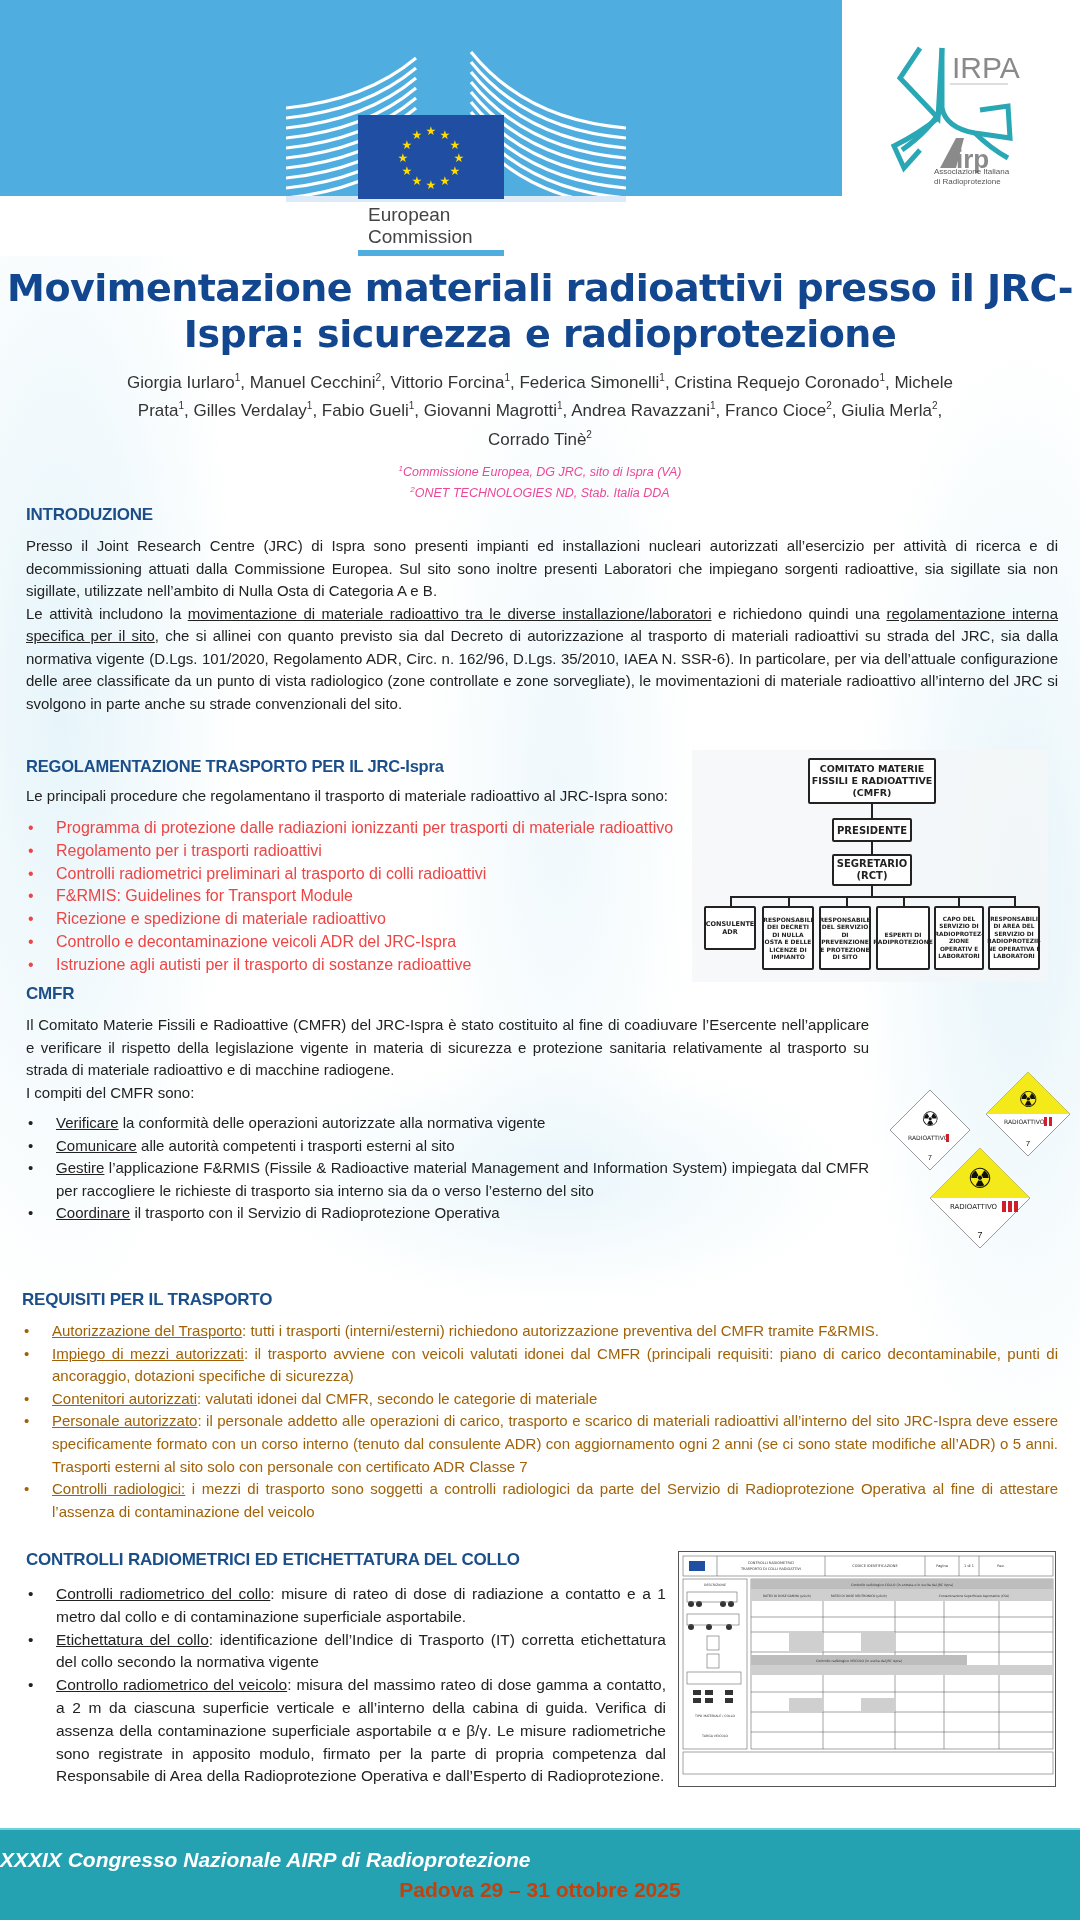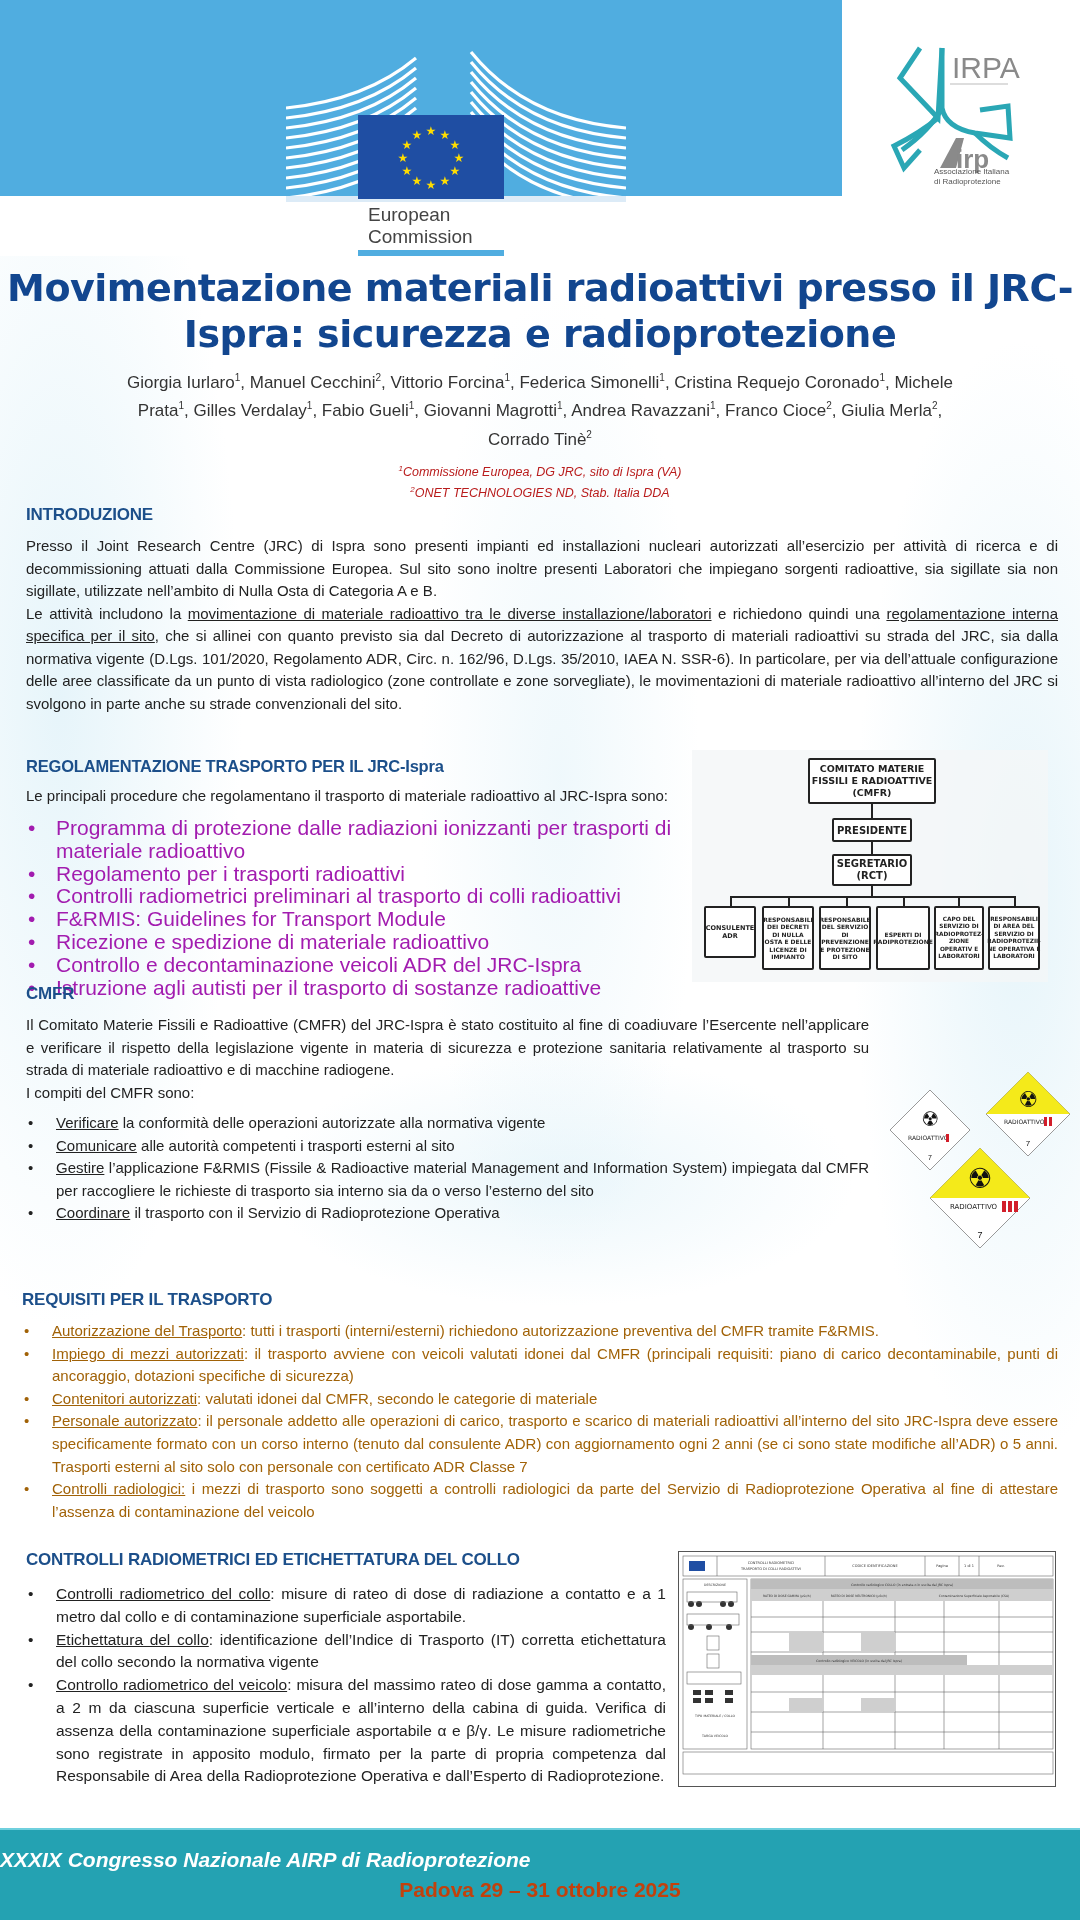--- a/index.html
+++ b/index.html
@@ -36,39 +36,39 @@
     font-family: "DejaVu Sans", sans-serif; font-weight: bold;
     font-size: 38px; line-height: 46px; color: #12468f; letter-spacing: -0.5px;
   }
   .authors {
     left: 110px; top: 366px; width: 860px; text-align: center;
     font-size: 17px; line-height: 24px; color: #333;
   }
   .authors sup { font-size: 10px; }
   .affils {
     left: 0; top: 460px; width: 1080px; text-align: center;
-    font-size: 12.5px; line-height: 17px; font-style: italic; color: #b91c1c;
+    font-size: 12.5px; line-height: 17px; font-style: italic; color: #ec4899;
   }
   .affils sup { font-size: 8px; }
 
   .section-head {
     font-weight: bold; color: #1c4f8a; font-size: 17px; letter-spacing: -0.2px;
   }
   .body-text { font-size: 15px; line-height: 22.5px; color: #222; text-align: justify; }
   .u { text-decoration: underline; }
 
   .intro-head { left: 26px; top: 505px; }
   .intro-body { left: 26px; top: 535px; width: 1032px; }
 
   .reg-head { left: 26px; top: 757px; font-size: 16.5px; }
   .reg-lead { left: 26px; top: 787px; font-size: 15px; color: #222; }
   ul.bullets { list-style: none; }
   ul.bullets li { position: relative; padding-left: 30px; }
   ul.bullets li::before { content: "•"; position: absolute; left: 2px; top: 0; }
-  .reg-list { left: 26px; top: 817px; width: 680px; font-size: 21px; line-height: 22.8px; color: #a21caf; }
+  .reg-list { left: 26px; top: 817px; width: 680px; font-size: 16px; line-height: 22.8px; color: #ef4444; }
 
   .org-chart { left: 692px; top: 750px; width: 356px; height: 232px; background: rgba(244,246,248,0.8); }
   .org-box {
     position: absolute; border: 2px solid #222; border-radius: 2px; background: #fff;
     font-family: "DejaVu Sans", sans-serif; font-weight: bold; color: #222;
     display: flex; align-items: center; justify-content: center; text-align: center;
   }
   .org-line { position: absolute; background: #222; }
 
   .cmfr-head { left: 26px; top: 984px; }
@@ -226,21 +226,21 @@
       </div>
   </div>
   <div class="org-line" style="left:179px;top:136px;width:2px;height:10px;"></div>
   <div class="org-line" style="left:38px;top:146px;width:285px;height:2px;"></div>
   <div class="org-line" style="left:38px;top:146px;width:2px;height:10px;"></div>
   <div class="org-line" style="left:96px;top:146px;width:2px;height:10px;"></div>
   <div class="org-line" style="left:154px;top:146px;width:2px;height:10px;"></div>
   <div class="org-line" style="left:211px;top:146px;width:2px;height:10px;"></div>
   <div class="org-line" style="left:266px;top:146px;width:2px;height:10px;"></div>
   <div class="org-line" style="left:322px;top:146px;width:2px;height:10px;"></div>
-  <div class="org-box" style="left:12px;top:156px;width:52px;height:52px;font-size:6.5px;line-height:8px;">CONSULENTE ADR</div>
+  <div class="org-box" style="left:12px;top:156px;width:52px;height:44px;font-size:6.5px;line-height:8px;">CONSULENTE ADR</div>
   <div class="org-box" style="left:70px;top:156px;width:52px;height:64px;font-size:6px;line-height:7.5px;">RESPONSABILI DEI DECRETI DI NULLA OSTA E DELLE LICENZE DI IMPIANTO</div>
   <div class="org-box" style="left:127px;top:156px;width:52px;height:64px;font-size:6px;line-height:7.5px;">RESPONSABILE DEL SERVIZIO DI PREVENZIONE E PROTEZIONE DI SITO</div>
   <div class="org-box" style="left:184px;top:156px;width:54px;height:64px;font-size:6px;line-height:7.5px;">ESPERTI DI RADIPROTEZIONE</div>
   <div class="org-box" style="left:242px;top:156px;width:50px;height:64px;font-size:5.8px;line-height:7.5px;">CAPO DEL SERVIZIO DI RADIOPROTEZ-ZIONE OPERATIV E LABORATORI</div>
   <div class="org-box" style="left:296px;top:156px;width:52px;height:64px;font-size:5.8px;line-height:7.5px;">RESPONSABILI DI AREA DEL SERVIZIO DI RADIOPROTEZII-NE OPERATIVA E LABORATORI</div>
 </div>
 
 <div class="layer section-head cmfr-head">CMFR</div>
 <div class="layer body-text cmfr-body">
   <div>Il Comitato Materie Fissili e Radioattive (CMFR) del JRC-Ispra è stato costituito al fine di coadiuvare l’Esercente nell’applicare e verificare il rispetto della legislazione vigente in materia di sicurezza e protezione sanitaria relativamente al trasporto su strada di materiale radioattivo e di macchine radiogene.</div>

